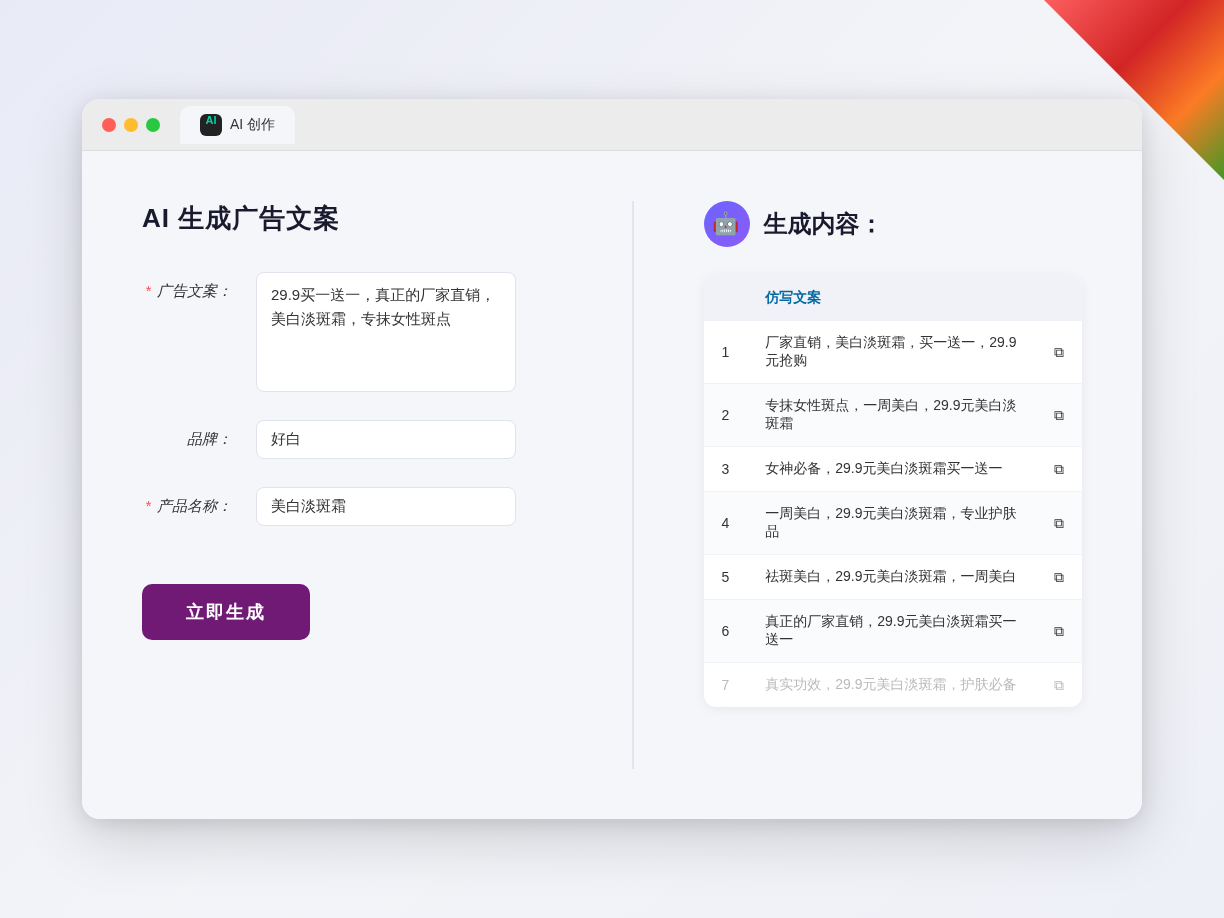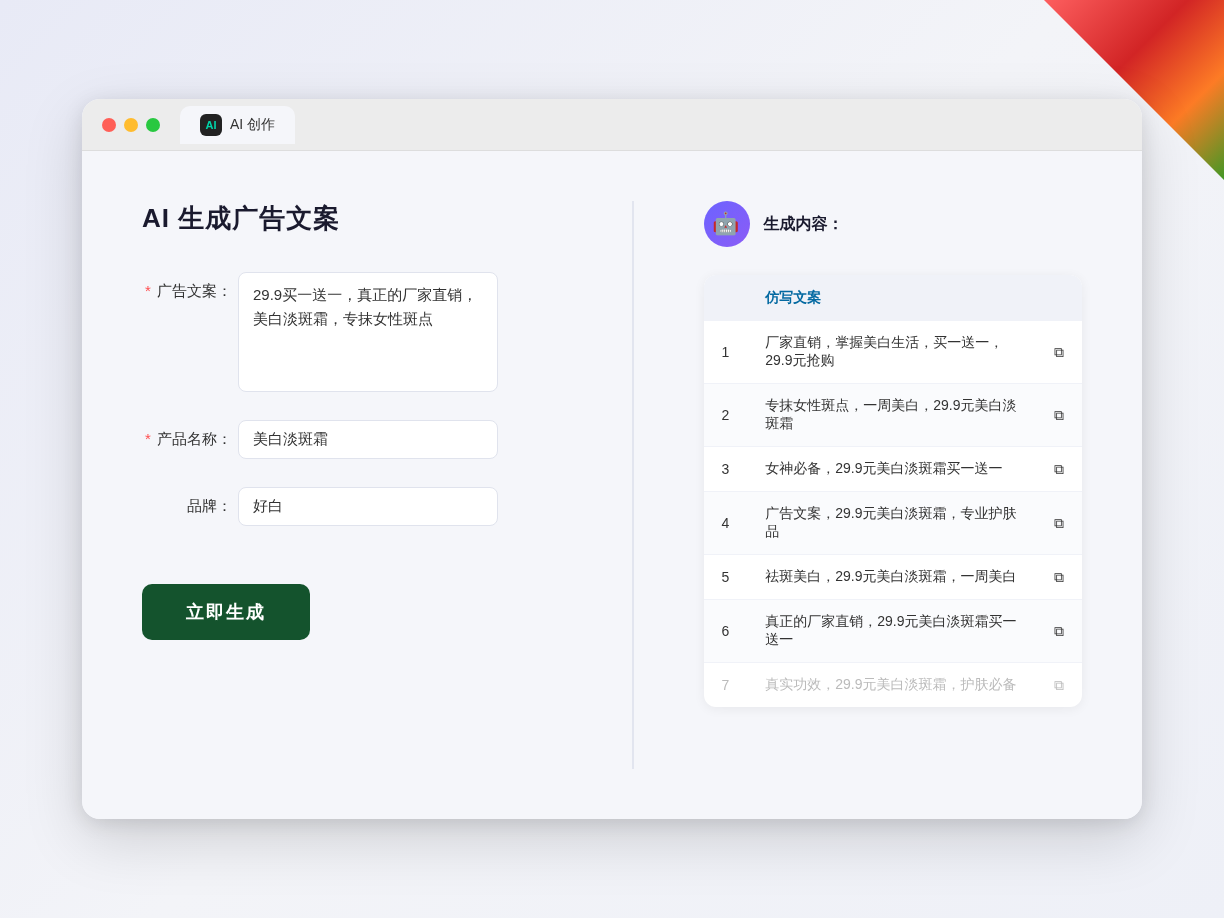--- a/index.html
+++ b/index.html
@@ -70,21 +70,21 @@
       align-items: center;
       gap: 8px;
       font-size: 14px;
       color: #333;
     }
 
     .tab-icon {
       width: 22px; height: 22px;
       background: #222;
       border-radius: 6px;
-      display: flex; align-items: center; justify-content: center;
+      display: flex; justify-content: center;
       color: #00d4aa;
       font-size: 11px;
       font-weight: bold;
     }
 
     
     .main-content {
       background: #f5f6fa;
       display: flex;
       padding: 50px 60px;
@@ -112,21 +112,22 @@
       margin-bottom: 28px;
     }
 
     .form-label {
       font-size: 15px;
       color: #333;
       white-space: nowrap;
       padding-top: 10px;
       min-width: 90px;
       text-align: right;
-      margin-right: 6px;
+      margin-right: 24px;
+      font-style: italic;
     }
 
     .required-star {
       color: #ff4d4f;
       margin-right: 2px;
     }
 
     .form-input, .form-textarea {
       background: #fff;
       border: 1.5px solid #e0e3ed;
@@ -139,21 +140,21 @@
       outline: none;
       resize: none;
     }
 
     .form-textarea {
       height: 120px;
       line-height: 1.6;
     }
 
     .generate-btn {
-      background: #14532d;
+      background: #701a75;
       color: #fff;
       border: none;
       border-radius: 10px;
       padding: 16px 44px;
       font-size: 18px;
       font-weight: 600;
       cursor: pointer;
       margin-top: 30px;
       letter-spacing: 2px;
       font-family: inherit;
@@ -187,21 +188,21 @@
       position: relative;
       flex-shrink: 0;
     }
 
     .robot-icon::before {
       content: '🤖';
       font-size: 22px;
     }
 
     .right-title {
-      font-size: 16px;
+      font-size: 24px;
       font-weight: 600;
       color: #1a1a2e;
     }
 
     
     .results-table {
       width: 100%;
       border-collapse: collapse;
       background: #fff;
       border-radius: 12px;
@@ -289,32 +290,32 @@
         <label class="form-label">
           <span class="required-star">*</span>
           <span>广告文案：</span>
         </label>
         <textarea class="form-textarea" style="">29.9买一送一，真正的厂家直销，美白淡斑霜，专抹女性斑点</textarea>
       </div>
 
       
       <div class="form-group">
         <label class="form-label">
+          <span>品牌：</span>
+        </label>
+        <input class="form-input" type="text" value="好白" style="">
+      </div>
+
+      
+      <div class="form-group">
+        <label class="form-label">
           <span class="required-star">*</span>
           <span>产品名称：</span>
         </label>
         <input class="form-input" type="text" value="美白淡斑霜" style="">
-      </div>
-
-      
-      <div class="form-group">
-        <label class="form-label">
-          <span>品牌：</span>
-        </label>
-        <input class="form-input" type="text" value="好白" style="">
       </div>
 
       <button class="generate-btn">立即生成</button>
     </div>
 
     <div class="divider"></div>
 
     <div class="right-panel">
       <div class="right-header">
         <div class="robot-icon"></div>
@@ -326,36 +327,36 @@
           <tr>
             <th></th>
             <th>仿写文案</th>
             <th></th>
           </tr>
         </thead>
         <tbody id="results-tbody">
 
         <tr>
               <td class="row-num">1</td>
-              <td class="row-text">厂家直销，掌握美白生活，买一送一，29.9元抢购</td>
+              <td class="row-text">厂家直销，美白淡斑霜，买一送一，29.9元抢购</td>
               <td class="copy-icon">⧉</td>
             </tr>
             <tr>
               <td class="row-num">2</td>
               <td class="row-text">专抹女性斑点，一周美白，29.9元美白淡斑霜</td>
               <td class="copy-icon">⧉</td>
             </tr>
             <tr>
               <td class="row-num">3</td>
               <td class="row-text">女神必备，29.9元美白淡斑霜买一送一</td>
               <td class="copy-icon">⧉</td>
             </tr>
             <tr>
               <td class="row-num">4</td>
-              <td class="row-text">广告文案，29.9元美白淡斑霜，专业护肤品</td>
+              <td class="row-text">一周美白，29.9元美白淡斑霜，专业护肤品</td>
               <td class="copy-icon">⧉</td>
             </tr>
             <tr>
               <td class="row-num">5</td>
               <td class="row-text">祛斑美白，29.9元美白淡斑霜，一周美白</td>
               <td class="copy-icon">⧉</td>
             </tr>
             <tr>
               <td class="row-num">6</td>
               <td class="row-text">真正的厂家直销，29.9元美白淡斑霜买一送一</td>

